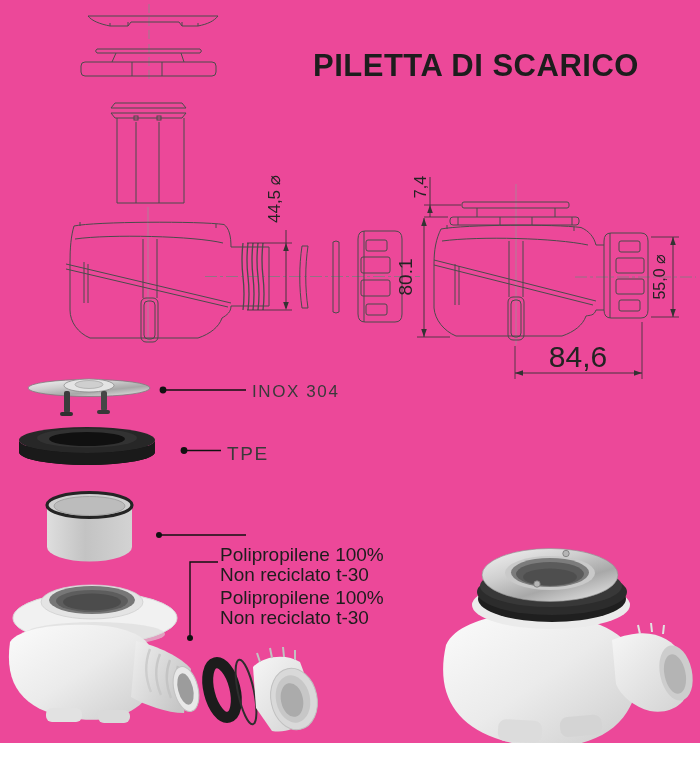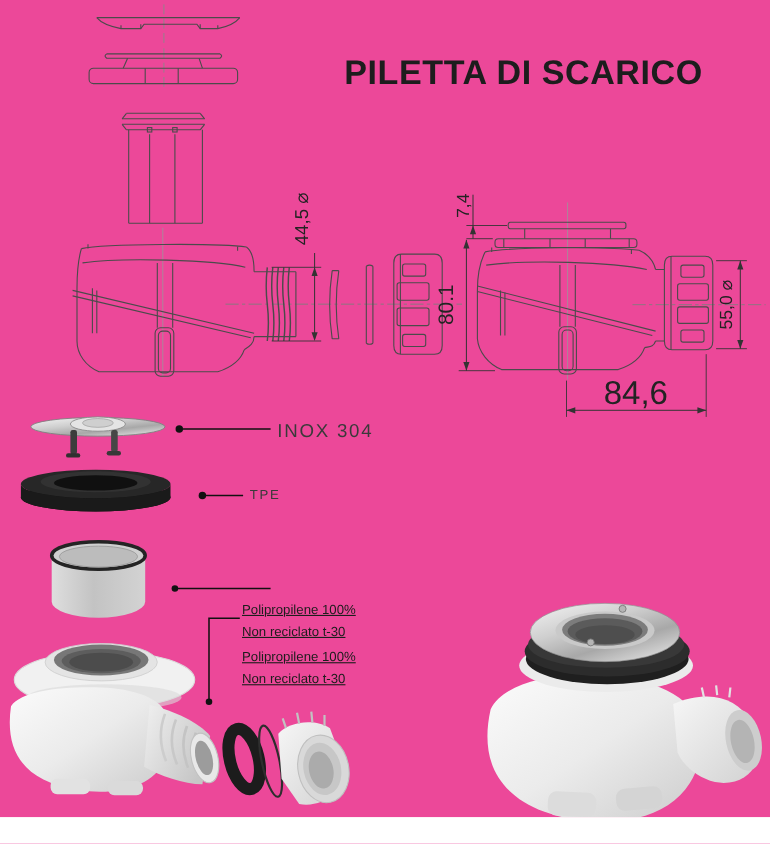--- a/index.html
+++ b/index.html
@@ -2,22 +2,22 @@
 <html><head>
 <meta charset="utf-8">
 <style>
   html,body{margin:0;padding:0;background:#fff;}
   .canvas{position:relative;width:700px;height:743px;background:#ec4899;overflow:hidden;
           font-family:"Liberation Sans","DejaVu Sans",sans-serif;}
   .page-title{position:absolute;left:313px;top:48px;margin:0;font-size:31px;font-weight:700;
           letter-spacing:.5px;color:#1d1d1d;white-space:nowrap;}
   .lbl{position:absolute;color:#2e2e2e;white-space:nowrap;}
   .lbl-inox{left:252px;top:382px;font-size:17px;letter-spacing:1.6px;color:#3a3a3a;}
-  .lbl-tpe{left:227px;top:443px;font-size:12px;letter-spacing:1.6px;color:#3a3a3a;}
-  .lbl-pp{font-size:12px;line-height:19.5px;color:#1d1d1d;text-decoration:underline;}
+  .lbl-tpe{left:227px;top:443px;font-size:19px;letter-spacing:1.6px;color:#3a3a3a;}
+  .lbl-pp{font-size:19px;line-height:19.5px;color:#1d1d1d;}
   .lbl-pp1{left:220px;top:545px;}
   .lbl-pp2{left:220px;top:588px;}
   svg{position:absolute;left:0;top:0;display:block;}
   svg text{font-family:"Liberation Sans","DejaVu Sans",sans-serif;fill:#232323;}
   .dim-sm{font-size:16px;}
   .dim-md{font-size:17px;}
   .dim-lg{font-size:19px;}
   .dim-xl{font-size:30px;}
 </style>
 </head>

